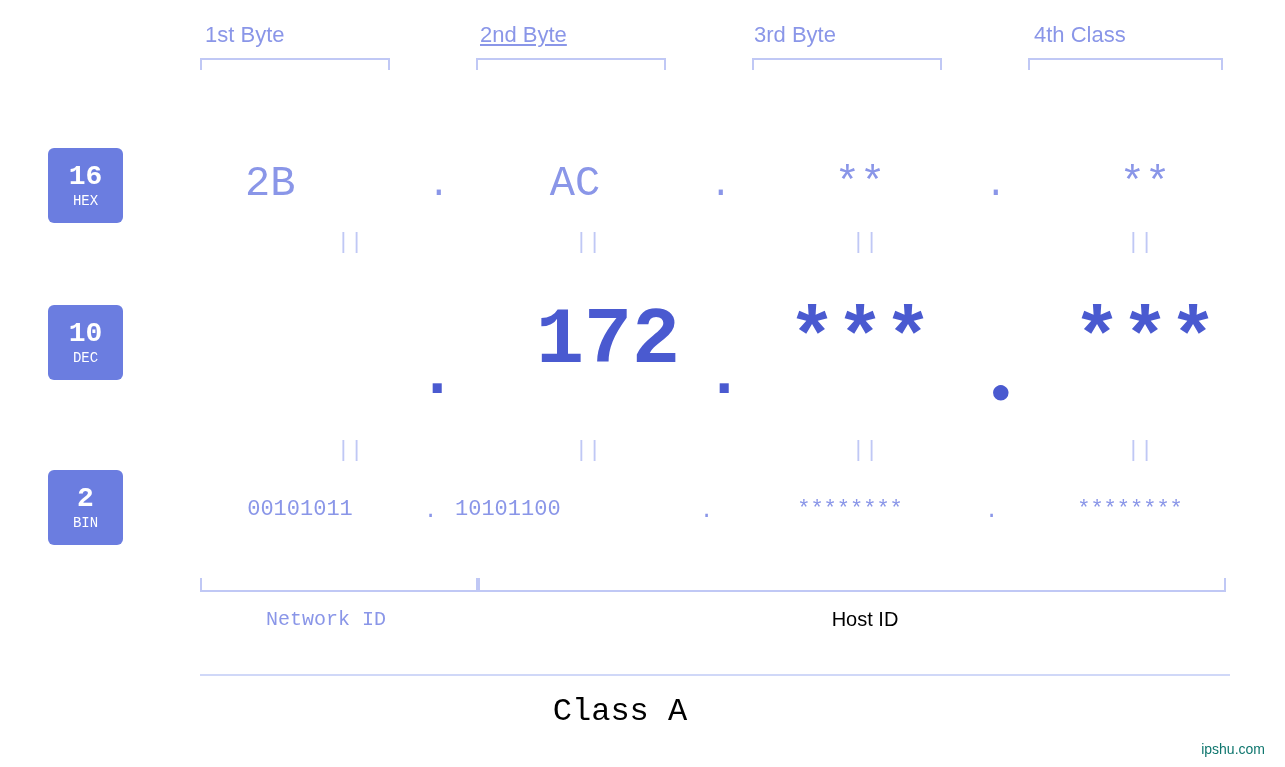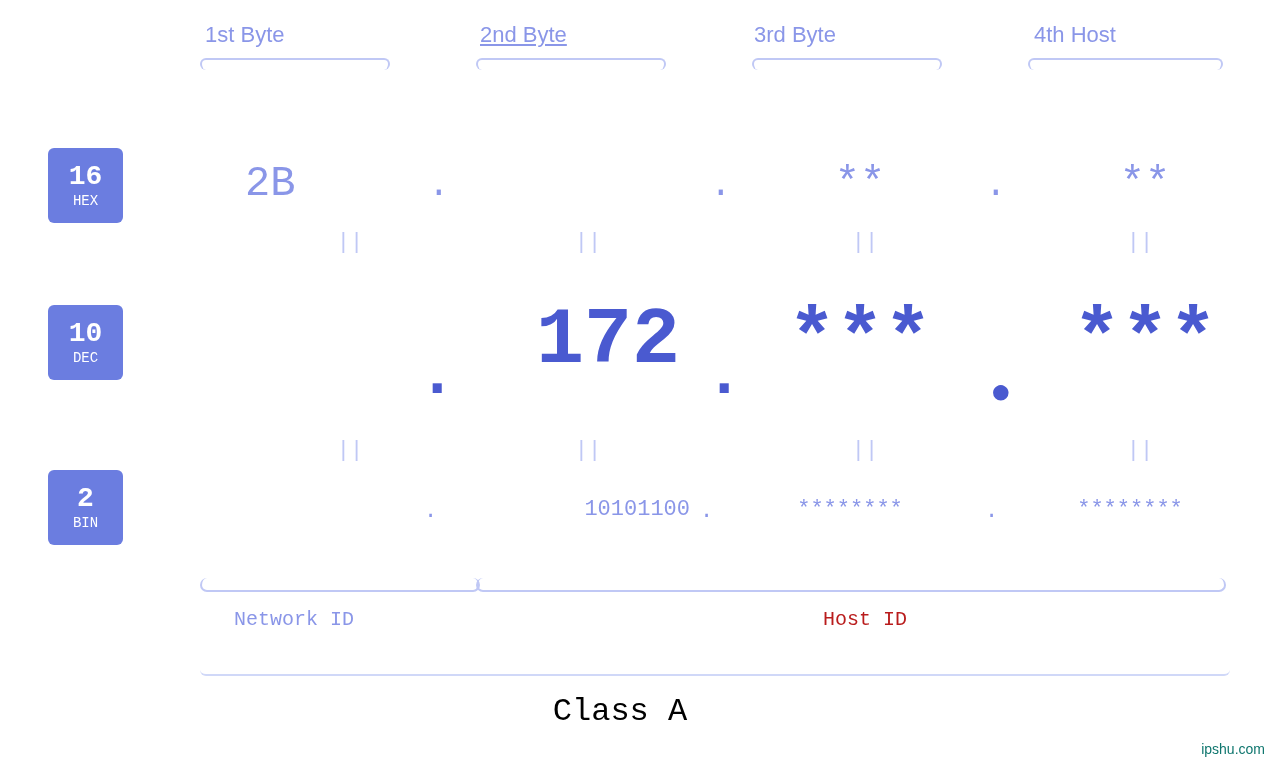--- a/index.html
+++ b/index.html
@@ -1,15 +1,15 @@
 <!DOCTYPE html>
 <html><head>
   <meta charset="utf-8">
   <style>
-    * { box-sizing: border-box; margin: 0; padding: 0; border-radius: 15px; }
+    * { box-sizing: border-box; margin: 0; padding: 0; }
 
     body {
       background: #ffffff;
       font-family: 'Courier New', Courier, monospace;
       width: 1285px;
       height: 767px;
       overflow: hidden;
       position: relative;
     }
 
@@ -68,34 +68,35 @@
     .badge-bin { position: absolute; top: 470px; left: 48px; }
   </style>
 </head>
 <body>
 
 <div class="full-layout">
 
   <div class="bh-1">1st Byte</div>
   <div class="bh-2">2nd Byte</div>
   <div class="bh-3">3rd Byte</div>
-  <div class="bh-4">4th Host</div>
+  <div class="bh-4">4th Class</div>
 
   <div class="tb tb-1"></div>
   <div class="tb tb-2"></div>
   <div class="tb tb-3"></div>
   <div class="tb tb-4"></div>
 
   <div class="badge badge-hex">
     <span class="badge-num">16</span>
     <span class="badge-label">HEX</span>
   </div>
 
   <div style="position:absolute; top:160px; left:245px; color:#8a96e8; font-size:42px; font-family:'Courier New',monospace; width:190px; ">2B</div>
   <div style="position:absolute; top:165px; left:428px; color:#8a96e8; font-size:36px; font-family:'Courier New',monospace;">.</div>
+  <div style="position:absolute; top:160px; left:480px; color:#8a96e8; font-size:42px; font-family:'Courier New',monospace; width:190px; text-align:center;">AC</div>
   <div style="position:absolute; top:165px; left:710px; color:#8a96e8; font-size:36px; font-family:'Courier New',monospace;">.</div>
   <div style="position:absolute; top:160px; left:775px; color:#8a96e8; font-size:42px; font-family:'Courier New',monospace; width:170px; text-align:center;">**</div>
   <div style="position:absolute; top:165px; left:985px; color:#8a96e8; font-size:36px; font-family:'Courier New',monospace;">.</div>
   <div style="position:absolute; top:160px; left:1060px; color:#8a96e8; font-size:42px; font-family:'Courier New',monospace; width:170px; text-align:center;">**</div>
 
   <div style="position:absolute; top:230px; left:330px; color:#c0c8f5; font-size:22px; font-family:'Courier New',monospace; width:40px; text-align:center;">||</div>
   <div style="position:absolute; top:230px; left:568px; color:#c0c8f5; font-size:22px; font-family:'Courier New',monospace; width:40px; text-align:center;">||</div>
   <div style="position:absolute; top:230px; left:845px; color:#c0c8f5; font-size:22px; font-family:'Courier New',monospace; width:40px; text-align:center;">||</div>
   <div style="position:absolute; top:230px; left:1120px; color:#c0c8f5; font-size:22px; font-family:'Courier New',monospace; width:40px; text-align:center;">||</div>
 
@@ -114,33 +115,34 @@
   <div style="position:absolute; top:438px; left:330px; color:#c0c8f5; font-size:22px; font-family:'Courier New',monospace; width:40px; text-align:center;">||</div>
   <div style="position:absolute; top:438px; left:568px; color:#c0c8f5; font-size:22px; font-family:'Courier New',monospace; width:40px; text-align:center;">||</div>
   <div style="position:absolute; top:438px; left:845px; color:#c0c8f5; font-size:22px; font-family:'Courier New',monospace; width:40px; text-align:center;">||</div>
   <div style="position:absolute; top:438px; left:1120px; color:#c0c8f5; font-size:22px; font-family:'Courier New',monospace; width:40px; text-align:center;">||</div>
 
   <div class="badge badge-bin">
     <span class="badge-num">2</span>
     <span class="badge-label">BIN</span>
   </div>
 
+  <div style="position:absolute; top:497px; left:185px; color:#8a96e8; font-size:22px; font-family:'Courier New',monospace; width:230px; text-align:center;">00101011</div>
   <div style="position:absolute; top:499px; left:424px; color:#8a96e8; font-size:22px; font-family:'Courier New',monospace;">.</div>
-  <div style="position:absolute; top:497px; left:455px; color:#8a96e8; font-size:22px; font-family:'Courier New',monospace; width:235px; text-align:right;">10101100</div>
+  <div style="position:absolute; top:497px; left:455px; color:#8a96e8; font-size:22px; font-family:'Courier New',monospace; width:235px; text-align:left;">10101100</div>
   <div style="position:absolute; top:499px; left:700px; color:#8a96e8; font-size:22px; font-family:'Courier New',monospace;">.</div>
   <div style="position:absolute; top:497px; left:730px; color:#8a96e8; font-size:22px; font-family:'Courier New',monospace; width:240px; text-align:center;">********</div>
   <div style="position:absolute; top:499px; left:985px; color:#8a96e8; font-size:22px; font-family:'Courier New',monospace;">.</div>
   <div style="position:absolute; top:497px; left:1010px; color:#8a96e8; font-size:22px; font-family:'Courier New',monospace; width:240px; text-align:center;">********</div>
 
   <div style="position:absolute; top:578px; left:200px; width:280px; height:14px; border-bottom:2px solid #c0c8f5; border-left:2px solid #c0c8f5; border-right:2px solid #c0c8f5;"></div>
 
   <div style="position:absolute; top:578px; left:476px; width:750px; height:14px; border-bottom:2px solid #c0c8f5; border-left:2px solid #c0c8f5; border-right:2px solid #c0c8f5;"></div>
 
-  <div style="position:absolute; top:608px; left:234px; width:152px; color:#8a96e8; font-size:20px; font-family:'Courier New',monospace; text-align:left;">Network ID</div>
-  <div style="position:absolute; top:608px; left:800px; width:130px; color:#b91c1c; font-size:20px; font-family:Liberation Mono, monospace; text-align:center;">Host ID</div>
+  <div style="position:absolute; top:608px; left:234px; width:152px; color:#8a96e8; font-size:20px; font-family:'Courier New',monospace; text-align:right;">Network ID</div>
+  <div style="position:absolute; top:608px; left:800px; width:130px; color:#000000; font-size:20px; font-family:Liberation Sans, sans-serif; text-align:center;">Host ID</div>
 
   <div style="position:absolute; top:664px; left:200px; width:1030px; height:12px; border-bottom:2px solid #d0d8f8;"></div>
 
   <div style="position:absolute; top:693px; left:0; width:1240px; color:#000000; font-size:32px; font-family:'Courier New',monospace; text-align:center;">Class A</div>
 
   <div style="position:absolute; bottom:10px; right:20px; color:#0f766e; font-size:14px; font-family:Arial,sans-serif;">ipshu.com</div>
 
 </div>
 
 </body></html>

